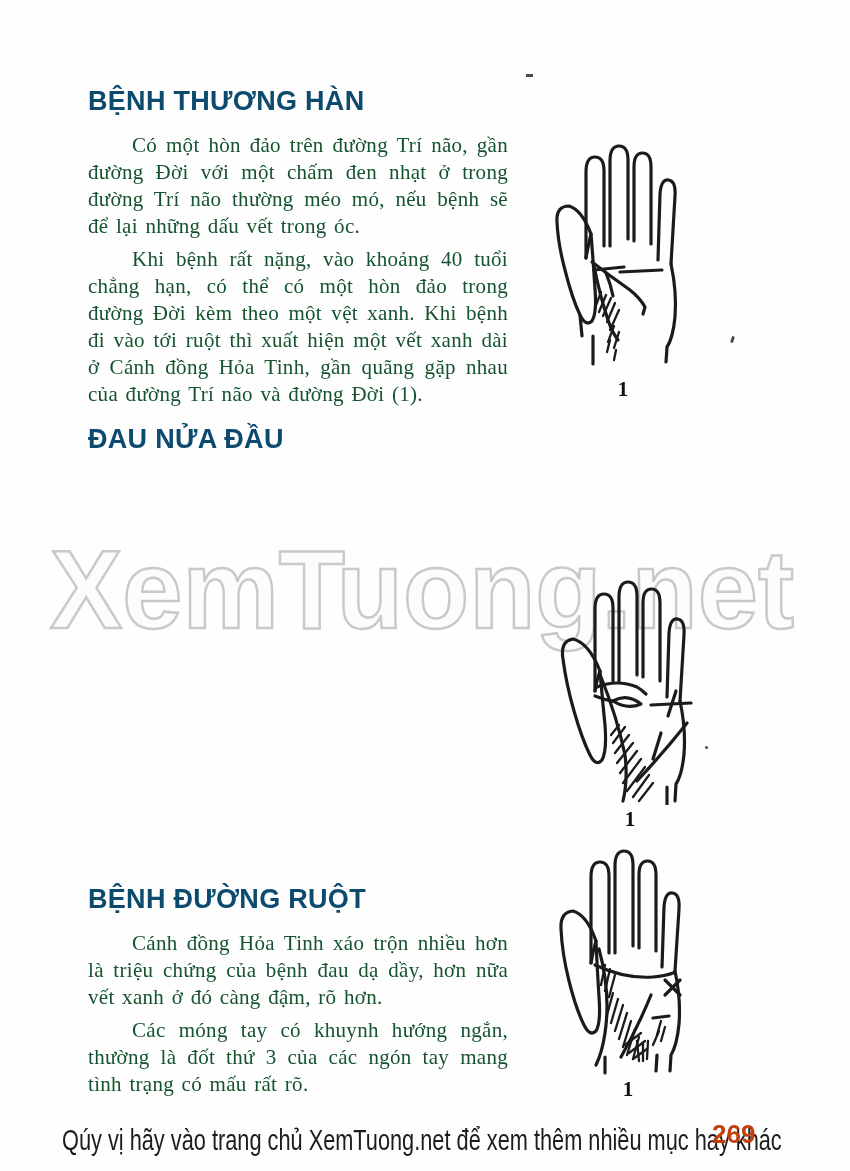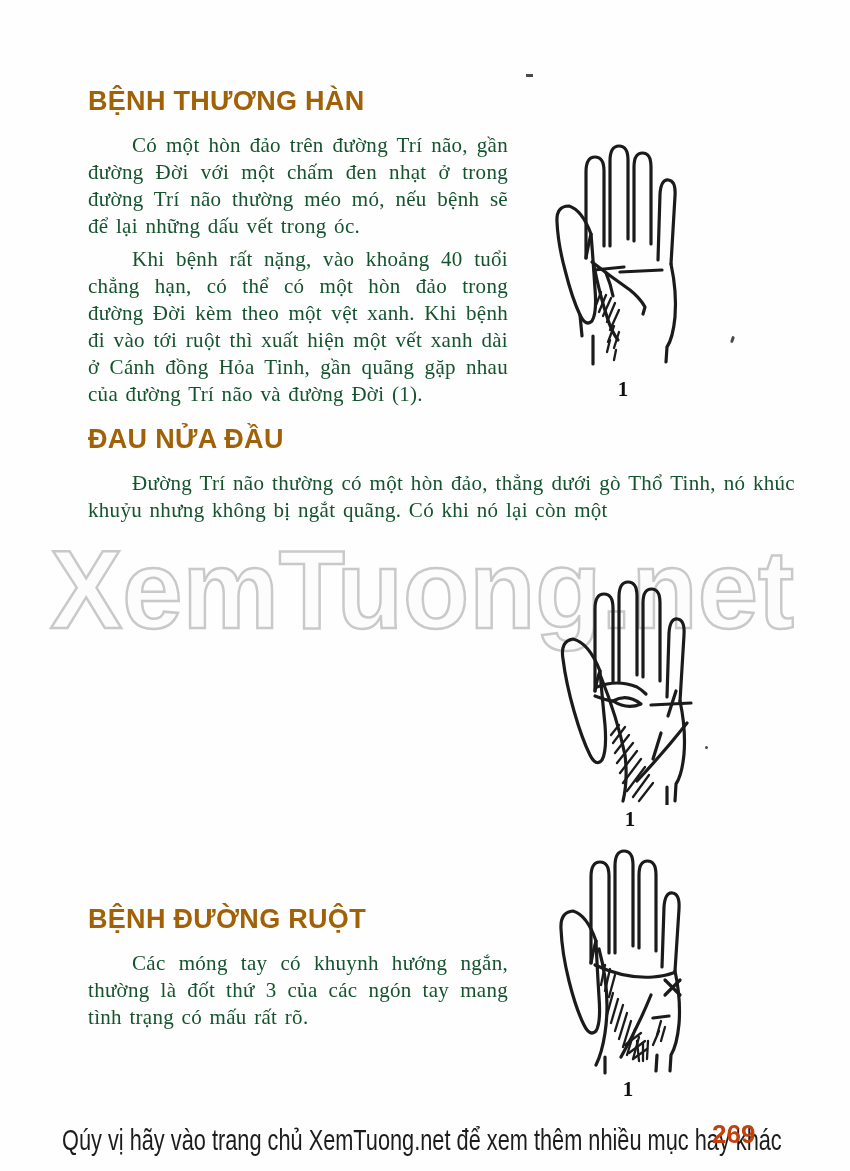--- a/index.html
+++ b/index.html
@@ -9,33 +9,33 @@
     font-family:"Liberation Serif","DejaVu Serif",serif;
     color:#151515;
   }
   
   .watermark { position:absolute; left:46px; top:524px; z-index:1; }
   
   .sec { position:absolute; z-index:2; }
   .sec h2 {
     margin:0 0 15px 0;
     font-family:"Liberation Sans","DejaVu Sans",sans-serif;
-    font-weight:bold; font-size:27px; letter-spacing:0.3px; color:#a16207;
+    font-weight:bold; font-size:27px; letter-spacing:0.3px; color:#0c4a6e;
   }
   .sec p {
     margin:0 0 6px 0;
     font-size:21px; line-height:27px;
     letter-spacing:0.3px; word-spacing:2px;
     text-align:justify; color:#14532d;
   }
   .ind { text-indent:44px; }
   .noind { text-indent:0; }
   .sec1 { left:88px; top:86px;  width:420px; }
   .sec2 { left:88px; top:424px; width:707px; }
-  .sec3 { left:88px; top:884px; width:420px;margin-top:20px; }
+  .sec3 { left:88px; top:884px; width:420px; }
   .wide   { width:707px; word-spacing:0.5px; }
   .narrow { width:420px; }
   .cont   { margin-top:8px; }
   
   .fig { position:absolute; z-index:2; width:150px; margin:0; }
   .fig svg { display:block; }
   .fig figcaption {
     text-align:center; font-size:21px; font-weight:bold;
     color:#111; margin-top:2px;
   }
@@ -104,21 +104,20 @@
             <path d="M62,200 L59,212"></path>
           <path d="M68,210 L66,220"></path>
         </g>
       </g>
     </svg>
     <figcaption>1</figcaption>
   </figure>
 
   <section class="sec sec2">
     <h2>ĐAU NỬA ĐẦU</h2>
-    <p class="wide ind">Đường Trí não thường có một hòn đảo, thẳng dưới gò Thổ Tinh, nó khúc khuỷu nhưng không bị ngắt quãng. Có khi nó lại còn một</p>
   </section>
 
   <figure class="fig fig2">
     <svg width="150" height="230" viewBox="0 0 150 230">
       <g stroke="#1b1b1b" stroke-width="3.2" fill="none" stroke-linecap="round" stroke-linejoin="round">
         <path d="M40,116 L40,34 Q40,19 49,19 Q58,19 58,33 L58,106"></path>
         <path d="M64,106 L64,22 Q64,7 73,7 Q82,7 82,21 L82,100"></path>
         <path d="M88,102 L88,28 Q88,14 96.5,14 Q105,14 105,28 L105,106"></path>
         <path d="M112,122 L114,58 Q115,43 122.5,44 Q130,45 129,60 L125,126"></path>
         <path d="M125,126 Q131,154 129,179 Q127,200 121,209 L120,226"></path>
@@ -144,20 +143,21 @@
             <path d="M78,222 L94,200"></path>
           <path d="M84,226 L98,208"></path>
         </g>
       </g>
     </svg>
     <figcaption>1</figcaption>
   </figure>
 
   <section class="sec sec3">
     <h2>BỆNH ĐƯỜNG RUỘT</h2>
+    <p class="ind">Cánh đồng Hỏa Tinh xáo trộn nhiều hơn là triệu chứng của bệnh đau dạ dầy, hơn nữa vết xanh ở đó càng đậm, rõ hơn.</p>
     <p class="ind">Các móng tay có khuynh hướng ngắn, thường là đốt thứ 3 của các ngón tay mang tình trạng có mấu rất rõ.</p>
   </section>
 
   <figure class="fig fig3">
     <svg width="150" height="230" viewBox="0 0 150 230">
       <g stroke="#1b1b1b" stroke-width="3.2" fill="none" stroke-linecap="round" stroke-linejoin="round">
         <path d="M38,118 L38,32 Q38,17 47,17 Q56,17 56,31 L56,108"></path>
         <path d="M62,108 L62,21 Q62,6 71,6 Q80,6 80,20 L80,101"></path>
         <path d="M86,103 L86,30 Q86,16 94.5,16 Q103,16 103,30 L103,106"></path>
         <path d="M109,122 L111,62 Q112,47 119.5,48 Q127,49 126,64 L122,126"></path>

